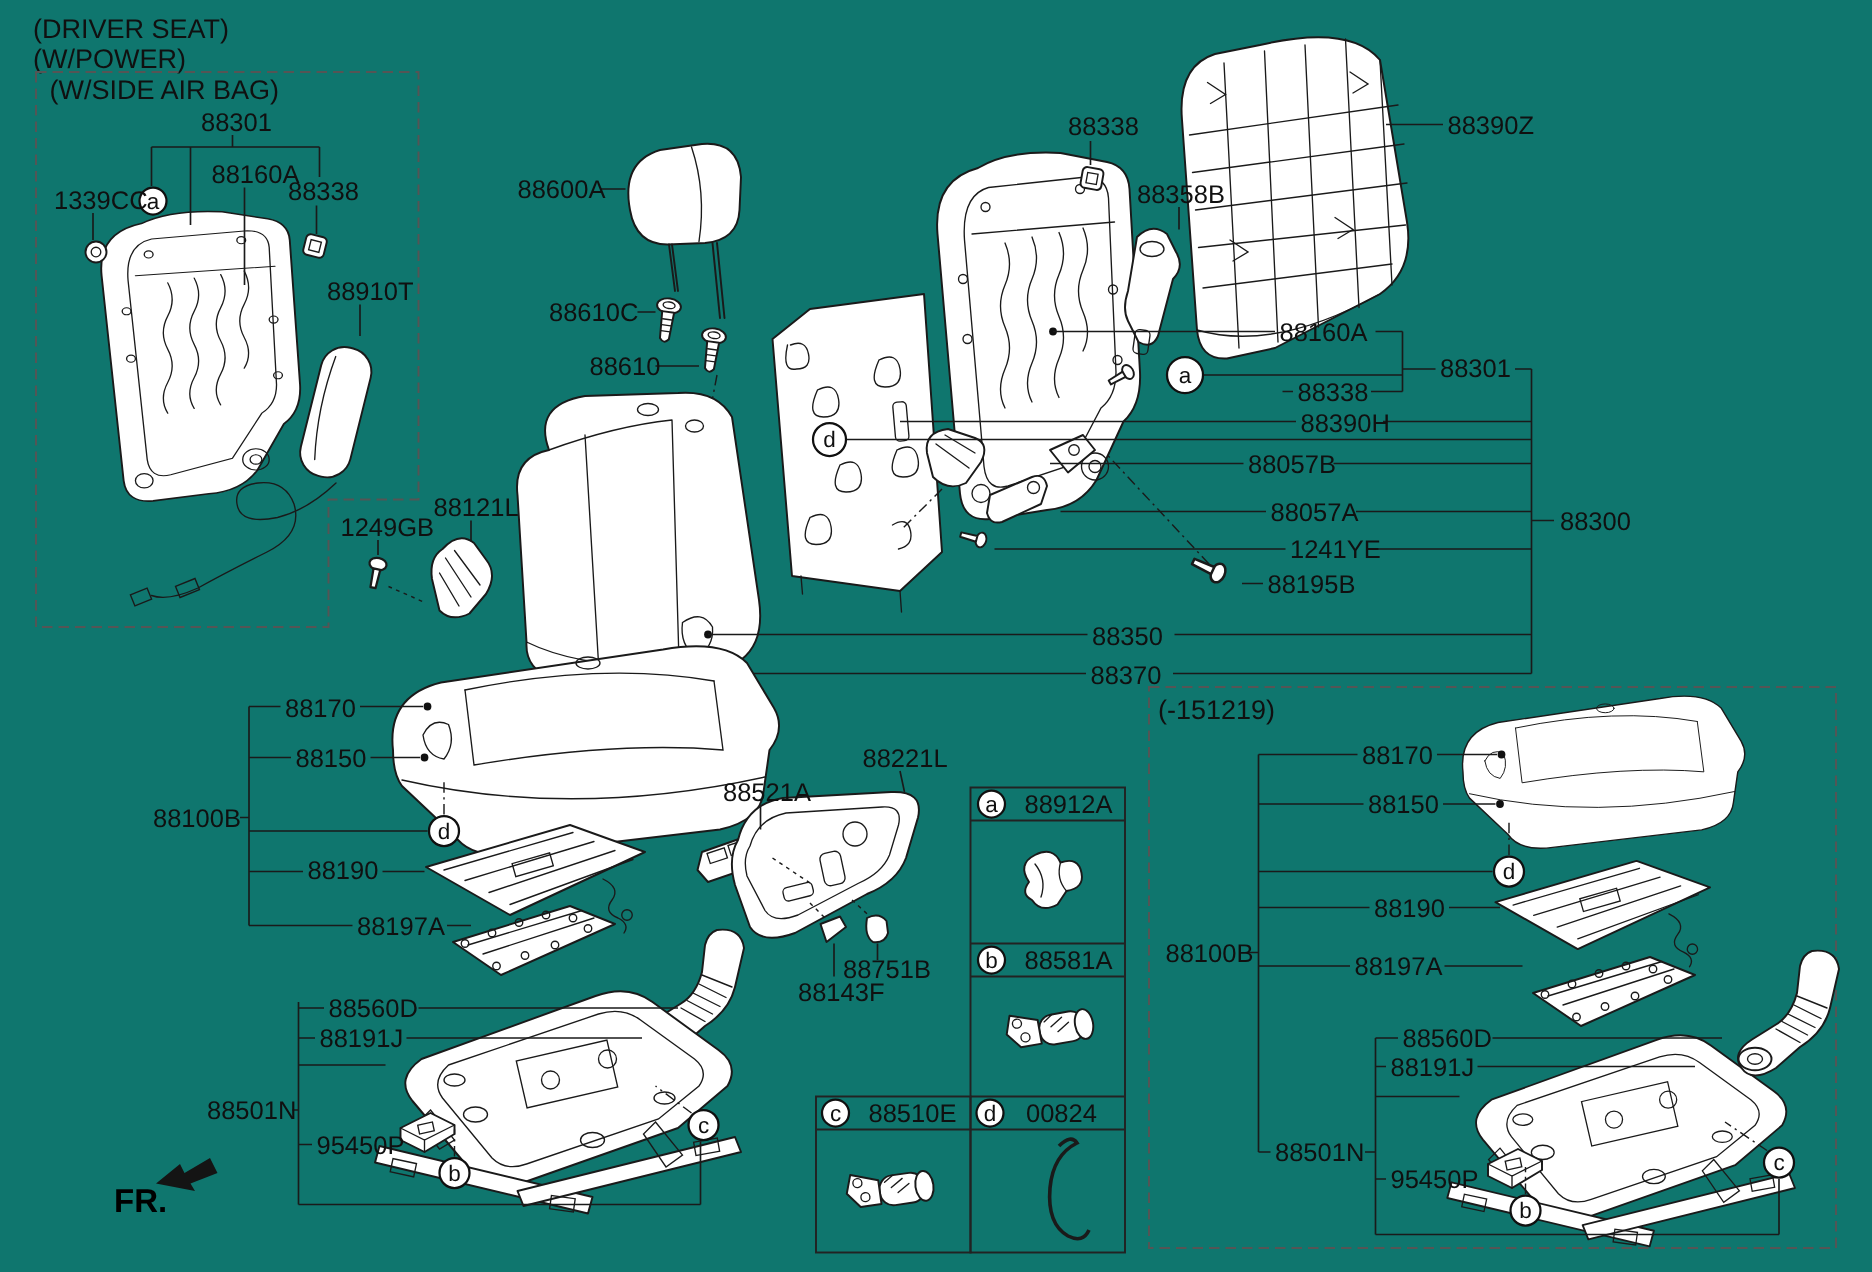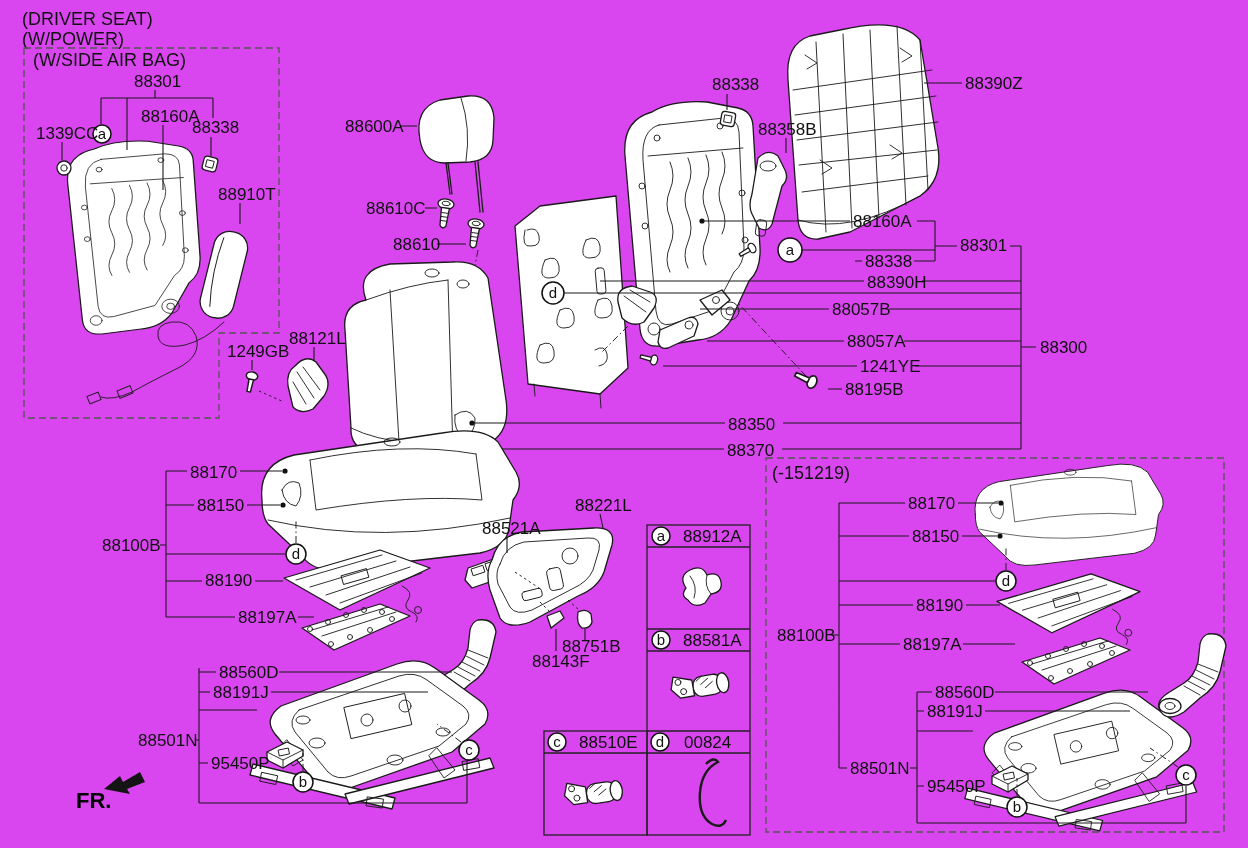--- a/index.html
+++ b/index.html
@@ -1,16 +1,16 @@
 <!DOCTYPE html>
 <html><head>
 <meta charset="utf-8">
 <style>
   html,body{margin:0;padding:0;background:#fff;}
-  #stage{position:relative;width:1248px;height:848px;background:#d946ef;overflow:hidden;}
+  #stage{position:relative;width:1248px;height:848px;background:#0f766e;overflow:hidden;}
   svg{display:block;}
   .part{fill:#fff;stroke:#1a1a1a;stroke-width:1.3;stroke-linejoin:round;stroke-linecap:round;}
   .detail{fill:none;stroke:#1a1a1a;stroke-width:.9;stroke-linecap:round;}
   .leader{fill:none;stroke:#1a1a1a;stroke-width:1.1;}
   .dashdot{fill:none;stroke:#1a1a1a;stroke-width:.95;stroke-dasharray:7 3 1.5 3;}
   .dotted{fill:none;stroke:#1a1a1a;stroke-width:.95;stroke-dasharray:2.5 3;}
   .groupbox{fill:none;stroke:#555;stroke-width:1.3;stroke-dasharray:7 4;}
   .tline{fill:none;stroke:#222;stroke-width:1.3;}
   .lbl{font:17px "Liberation Sans",sans-serif;fill:#101010;}
   .title{font:18px "Liberation Sans",sans-serif;fill:#101010;}

